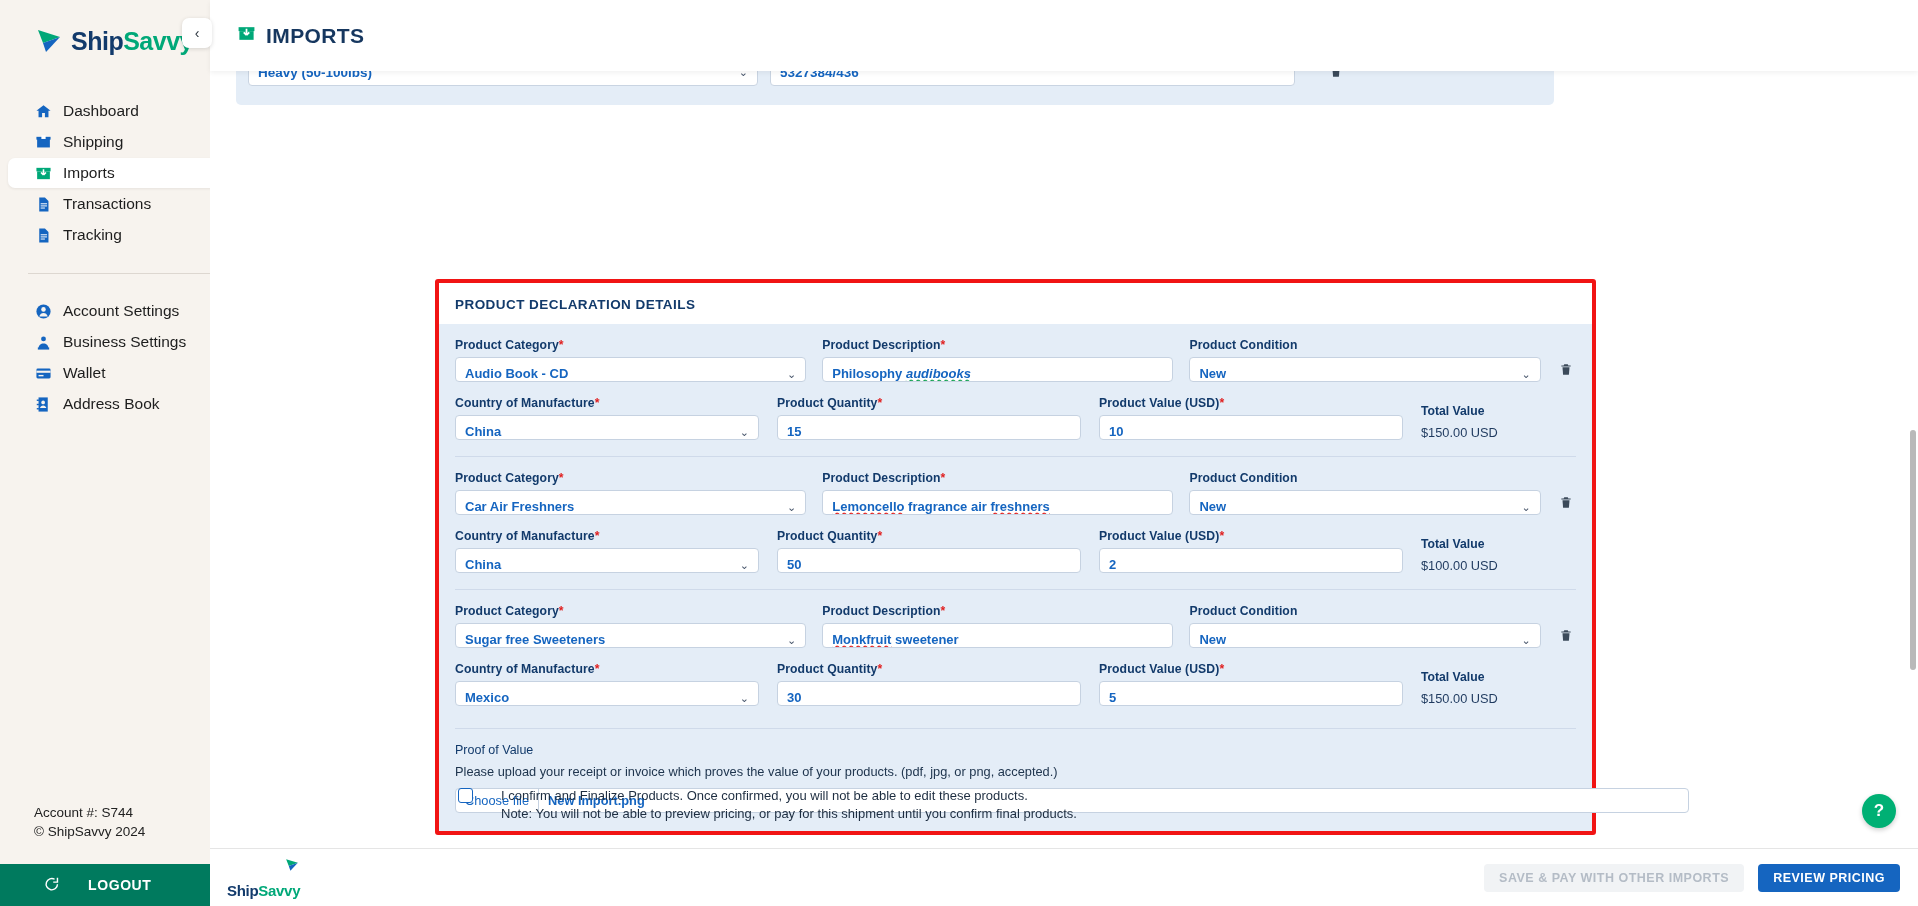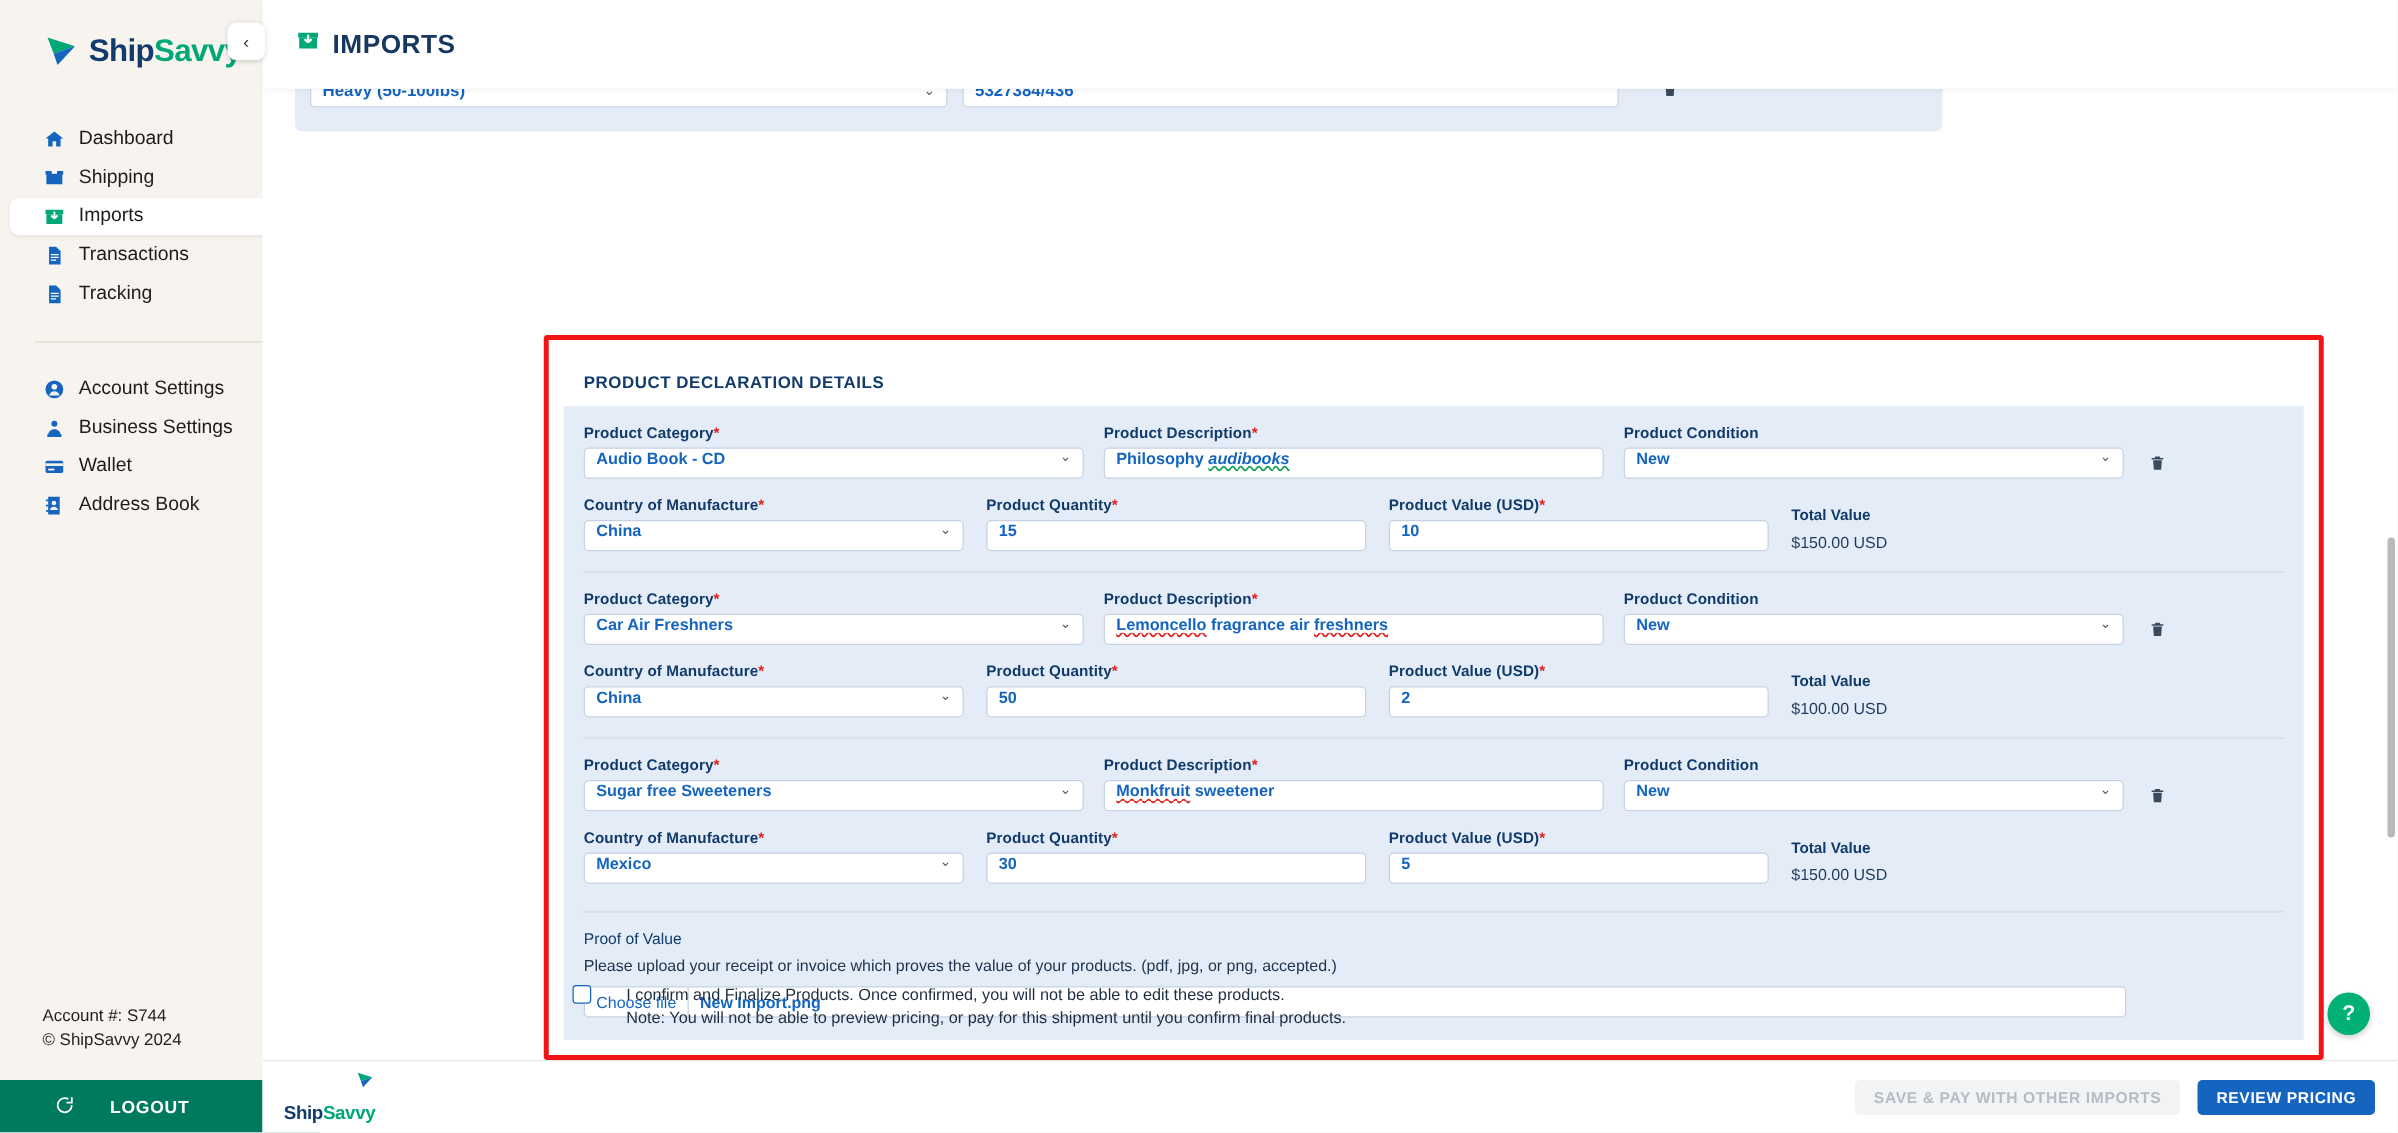--- a/index.html
+++ b/index.html
@@ -88,25 +88,25 @@
     color: #1565c0; font-size: 13.5px; font-weight: bold;
   }
   .pf2 {
     width: 525px; height: 27px; background: #fff; border: 1px solid #c9d4e2; border-radius: 4px;
     display: flex; align-items: center; padding: 0 9px; color: #1565c0; font-size: 13.5px; font-weight: bold;
   }
   .pf-trash { margin-left: 22px; color: #3b4a5a; font-size: 14px; }
 
   
   .panel {
-    position: absolute; left: 225px; top: 197px;
-    width: 1424px;
+    position: absolute; left: 225px; top: 208px;
+    width: 1161px;
     border: 4px solid #f11414; border-radius: 3px;
     background: #fff;
-    padding: 12px;
+    padding: 0;
   }
   .panel-title {
     font-size: 13.5px; font-weight: bold; color: #123a6b;
     letter-spacing: 0.45px; padding: 14px 0 12px 16px;
   }
   .panel-body { background: #e4edf7; padding: 14px 16px 18px 16px; }
 
   .products-row { display: flex; align-items: center; gap: 12px; margin-bottom: 14px; }
   .products-label { font-size: 12.5px; font-weight: bold; color: #123a6b; letter-spacing: 0.4px; }
   .stepper {
@@ -125,21 +125,21 @@
 
   .frow { display: flex; align-items: flex-end; position: relative; }
   .fld { display: flex; flex-direction: column; }
   .flabel {
     font-size: 12.2px; font-weight: bold; color: #123a6b;
     margin-bottom: 5px; letter-spacing: 0.1px;
   }
   .req { color: #e02020; }
   .ctl {
     height: 25px; background: #fff; border: 1px solid #c6d2e1; border-radius: 4px;
-    display: flex; align-items: flex-start; padding: 0 9px;
+    display: flex; align-items: flex-end; padding: 0 9px;
     font-size: 13px; font-weight: bold; color: #1565c0;
     position: relative; white-space: nowrap; overflow: hidden;
   }
   .ctl.select { justify-content: space-between; cursor: pointer; }
   .chev { color: #46546a; font-size: 11px; font-weight: normal; }
 
   .w-cat { width: 400px; }
   .w-desc { width: 400px; }
   .w-cond { width: 400px; }
   .w-country { width: 304px; }

